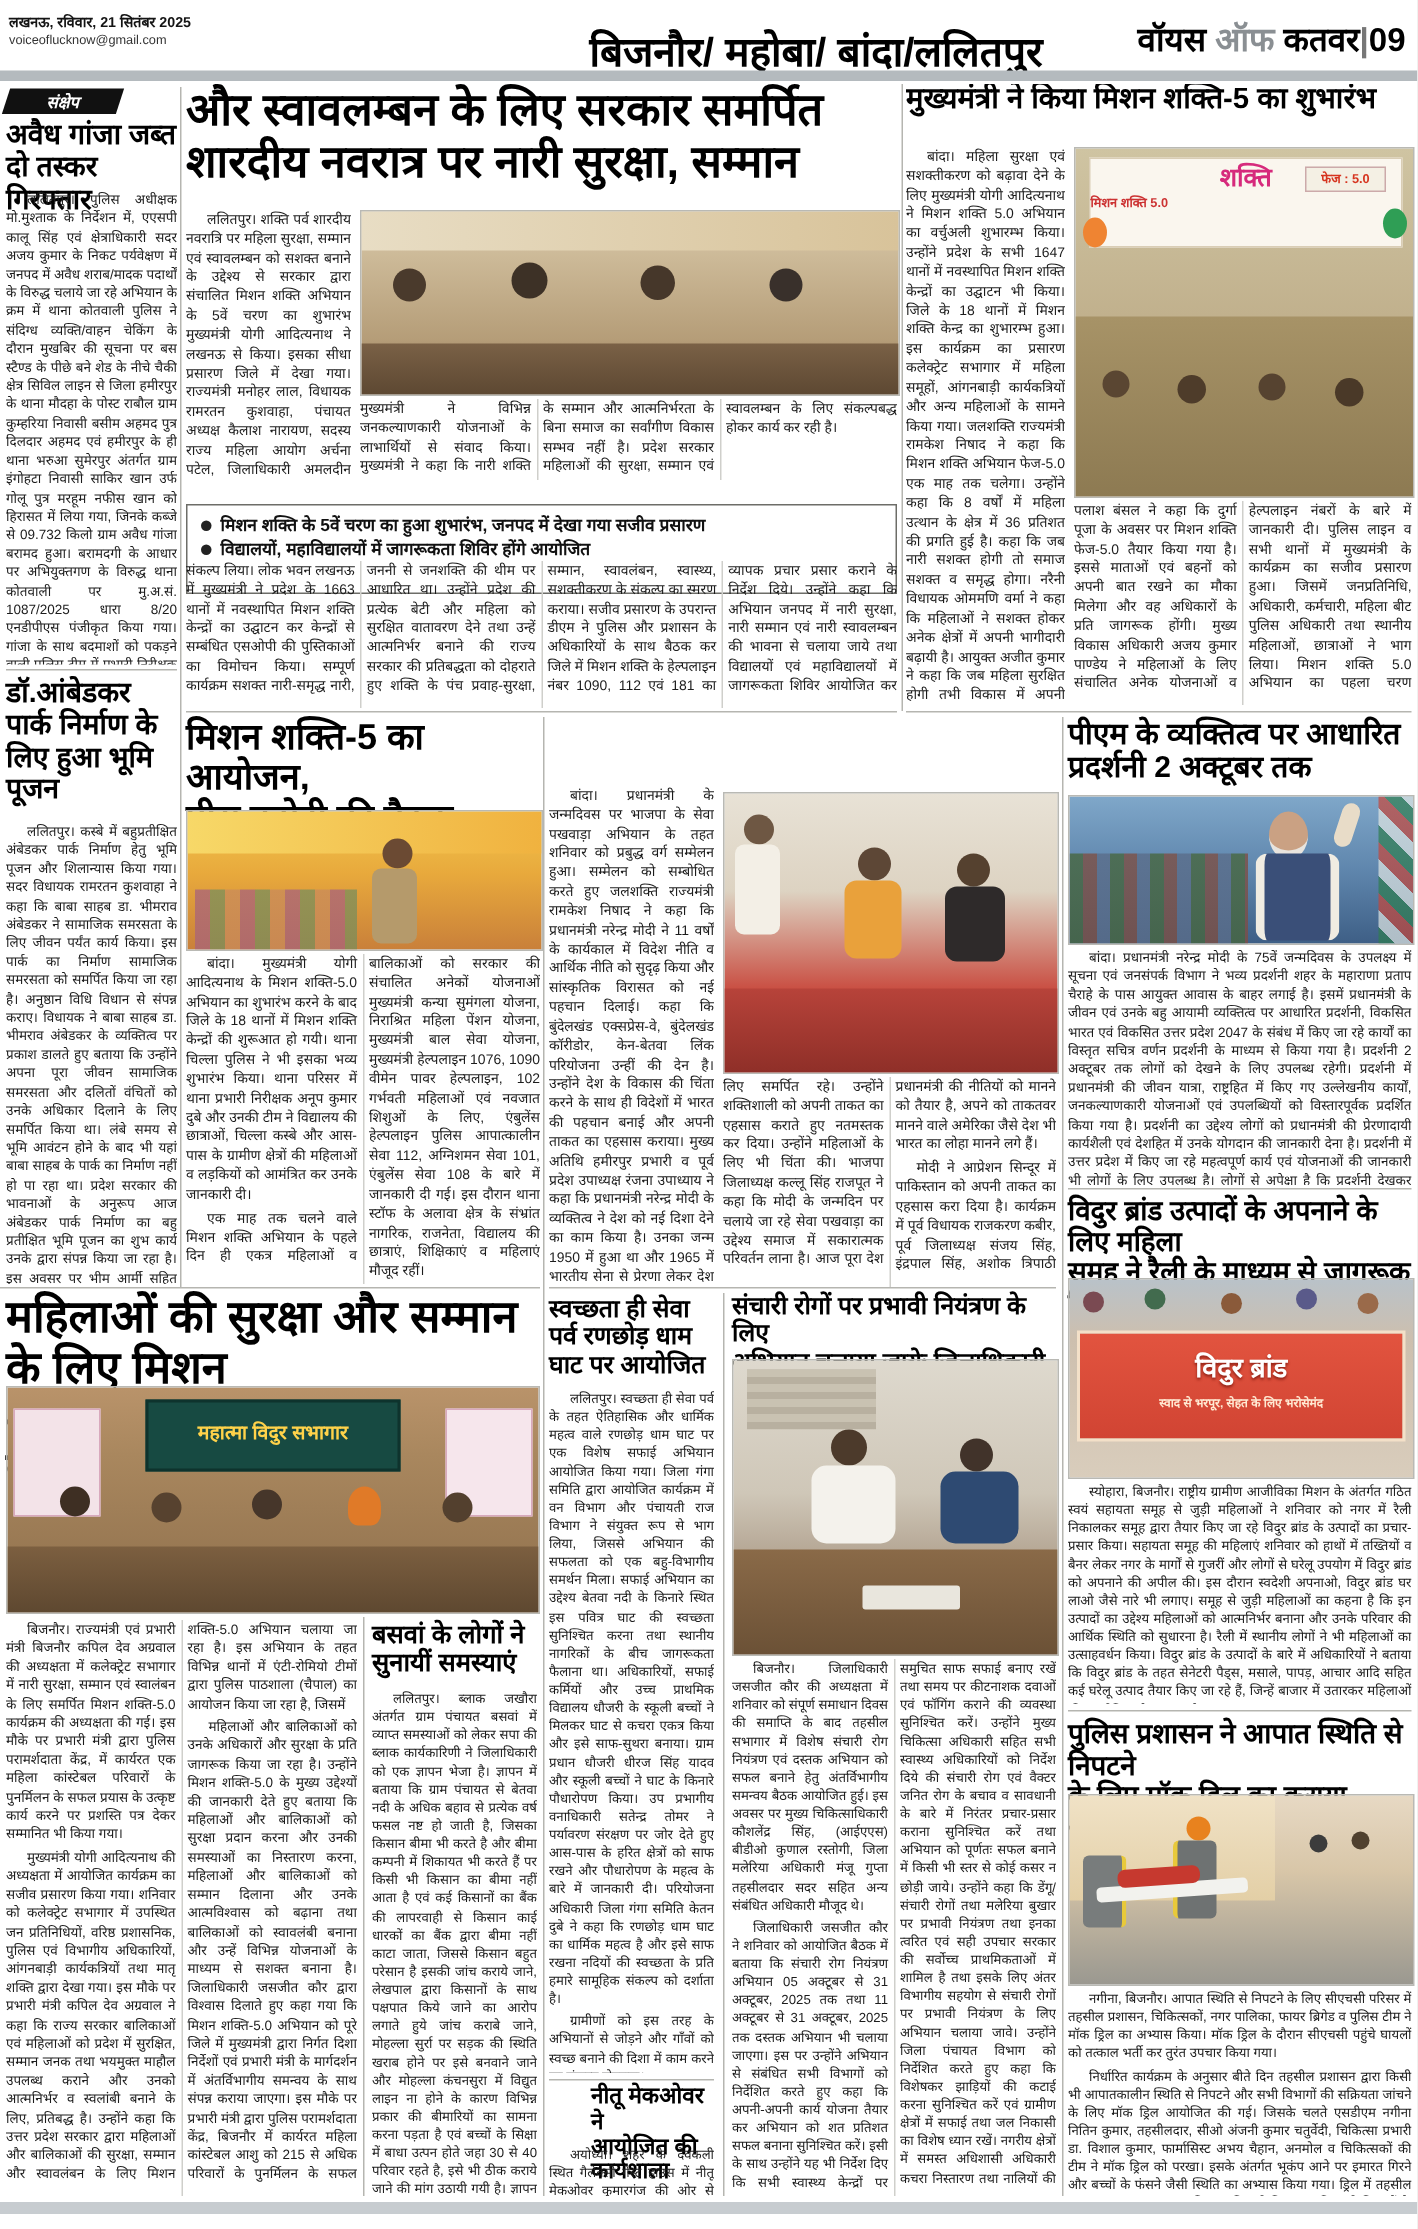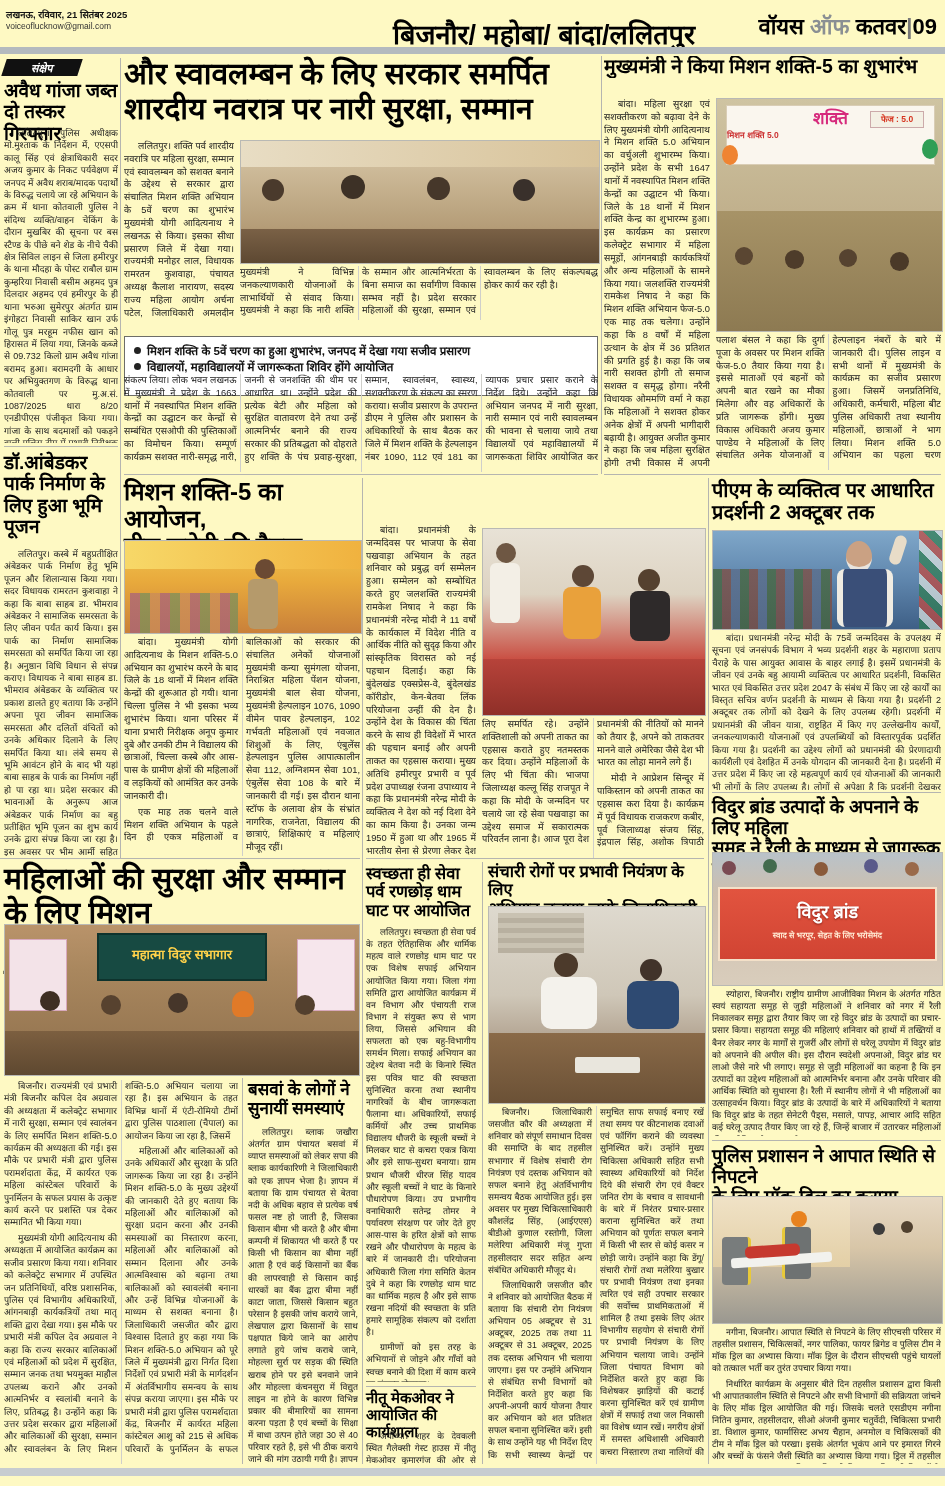--- a/index.html
+++ b/index.html
@@ -1,16 +1,16 @@
 <!DOCTYPE html>
 <html><head>
 <meta charset="utf-8">
 <style>
   html,body{margin:0;padding:0;background:#e8e8e4;}
-  .page{position:relative;width:945px;height:1486px;background:#fef9c3;margin:0 auto;
+  .page{position:relative;width:945px;height:1486px;background:#ffffff;margin:0 auto;
         font-family:"Liberation Sans","DejaVu Sans",sans-serif;color:#141414;overflow:hidden;}
   .abs{position:absolute;}
   .bodytxt{font-size:9.3px;line-height:1.38;text-align:justify;color:#1c1c1c;overflow:hidden;}
   .bodytxt p{margin:0 0 3px 0;text-indent:14px;}
   .bodytxt p:first-child{margin-top:0;}
   .cols2{column-count:2;column-gap:8px;column-rule:1px solid #cfcfcb;column-fill:auto;}
   .cols3{column-count:3;column-gap:8px;column-rule:1px solid #cfcfcb;column-fill:auto;}
   .cols4{column-count:4;column-gap:8px;column-rule:1px solid #cfcfcb;column-fill:auto;}
   .hl{font-weight:800;color:#000;letter-spacing:0;line-height:1.12;margin:0;}
   .vr{width:1px;background:#b5b5b0;}
@@ -242,21 +242,21 @@
 
   <div class="abs" style="left:366px;top:864px;width:110px;">
     <h2 class="hl" style="font-size:16.5px;">स्वच्छता ही सेवा पर्व रणछोड़ धाम घाट पर आयोजित</h2>
   </div>
   <div class="abs bodytxt" style="left:366px;top:926px;width:110px;height:456px;font-size:8.8px;">
     <p>ललितपुर। स्वच्छता ही सेवा पर्व के तहत ऐतिहासिक और धार्मिक महत्व वाले रणछोड़ धाम घाट पर एक विशेष सफाई अभियान आयोजित किया गया। जिला गंगा समिति द्वारा आयोजित कार्यक्रम में वन विभाग और पंचायती राज विभाग ने संयुक्त रूप से भाग लिया, जिससे अभियान की सफलता को एक बहु-विभागीय समर्थन मिला। सफाई अभियान का उद्देश्य बेतवा नदी के किनारे स्थित इस पवित्र घाट की स्वच्छता सुनिश्चित करना तथा स्थानीय नागरिकों के बीच जागरूकता फैलाना था। अधिकारियों, सफाई कर्मियों और उच्च प्राथमिक विद्यालय धौजरी के स्कूली बच्चों ने मिलकर घाट से कचरा एकत्र किया और इसे साफ-सुथरा बनाया। ग्राम प्रधान धौजरी धीरज सिंह यादव और स्कूली बच्चों ने घाट के किनारे पौधारोपण किया। उप प्रभागीय वनाधिकारी सतेन्द्र तोमर ने पर्यावरण संरक्षण पर जोर देते हुए आस-पास के हरित क्षेत्रों को साफ रखने और पौधारोपण के महत्व के बारे में जानकारी दी। परियोजना अधिकारी जिला गंगा समिति केतन दुबे ने कहा कि रणछोड़ धाम घाट का धार्मिक महत्व है और इसे साफ रखना नदियों की स्वच्छता के प्रति हमारे सामूहिक संकल्प को दर्शाता है।</p>
     <p>ग्रामीणों को इस तरह के अभियानों से जोड़ने और गाँवों को स्वच्छ बनाने की दिशा में काम करने का संकल्प दोहराया।</p>
 
   </div>
   <div class="abs" style="left:366px;top:1390px;width:110px;">
-    <h2 class="hl" style="font-size:15px;">
+    <h2 class="hl" style="font-size:15px;margin-left:28px;">
       <span style="display:block;">नीतू मेकओवर ने</span>
       <span style="display:block;">आयोजित की कार्यशाला</span>
     </h2>
   </div>
   <div class="abs bodytxt" style="left:366px;top:1430px;width:110px;height:34px;font-size:8.8px;">
     <p>अयोध्या। शहर के देवकली स्थित गैलेक्सी गेस्ट हाउस में नीतू मेकओवर कुमारगंज की ओर से एक दिवसीय कार्यशाला का आयोजन किया गया।</p>
   </div>
 
   <div class="abs" style="left:488px;top:862px;width:216px;">
     <h2 class="hl" style="font-size:16.5px;">

